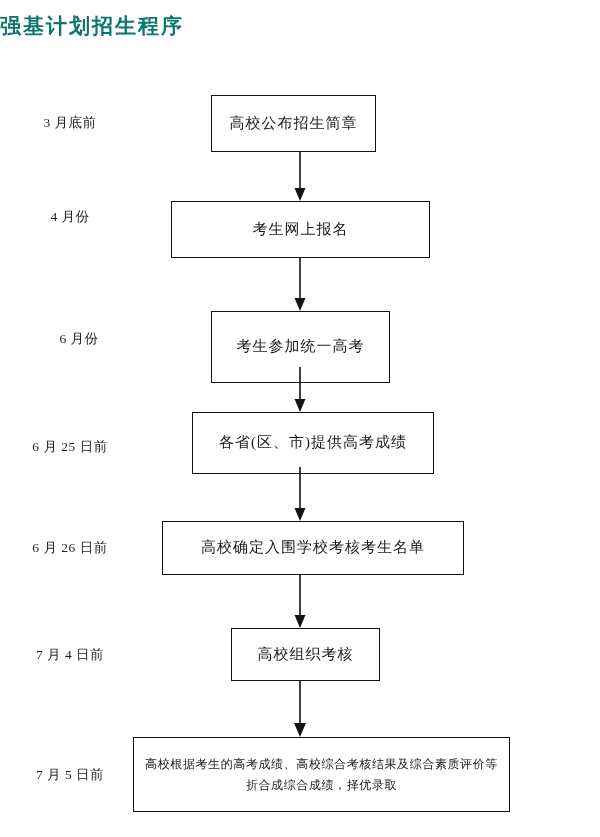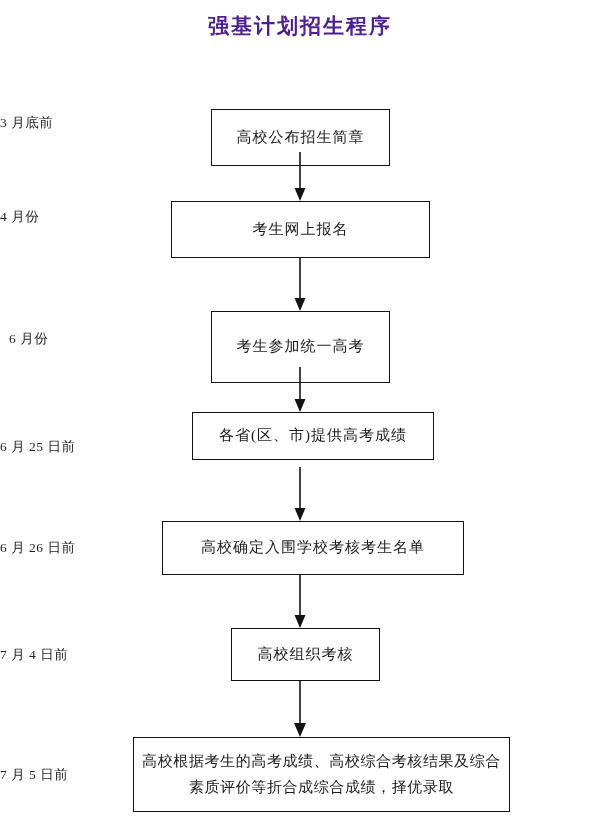--- a/index.html
+++ b/index.html
@@ -20,33 +20,33 @@
     position: relative;
     width: 600px;
     height: 837px;
   }
 
   .page-title {
     position: absolute;
     top: 12px;
     left: 0;
     width: 600px;
-    text-align: center;
+    text-align: left;
     font-family: "Liberation Sans", "DejaVu Sans", sans-serif;
     font-size: 21px;
     font-weight: bold;
     letter-spacing: 2px;
-    color: #4c1d95;
+    color: #0f766e;
   }
 
   .date-label {
     position: absolute;
     left: 0;
     width: 140px;
-    text-align: left;
+    text-align: center;
     font-size: 13.5px;
     color: #1f1f1f;
     letter-spacing: 0.5px;
     white-space: nowrap;
   }
 
   .flow-box {
     position: absolute;
     box-sizing: border-box;
     border: 1.6px solid #121212;
@@ -56,21 +56,21 @@
     justify-content: center;
     text-align: center;
     font-size: 15px;
     line-height: 1.55;
     color: #1a1a1a;
     letter-spacing: 1px;
     padding: 2px 8px;
   }
 
   .flow-box.multiline {
-    font-size: 15px;
+    font-size: 12px;
     letter-spacing: 0.6px;
     line-height: 1.7;
   }
 
   .connector {
     position: absolute;
     width: 24px;
     display: block;
   }
 
@@ -86,27 +86,27 @@
   <div class="page-title">强基计划招生程序</div>
 
   <div class="date-label" style="top:114px;">3 月底前</div>
   <div class="date-label" style="top:208px;">4 月份</div>
   <div class="date-label" style="top:330px;margin-left:9px;">6 月份</div>
   <div class="date-label" style="top:438px;">6 月 25 日前</div>
   <div class="date-label" style="top:539px;">6 月 26 日前</div>
   <div class="date-label" style="top:646px;">7 月 4 日前</div>
   <div class="date-label" style="top:766px;">7 月 5 日前</div>
 
-  <div class="flow-box" style="left:211px; top:109px; width:179px; height:57px;">高校公布招生简章</div>
+  <div class="flow-box" style="left:211px; top:95px; width:165px; height:57px;">高校公布招生简章</div>
 
   <div class="flow-box" style="left:171px; top:201px; width:259px; height:57px;">考生网上报名</div>
 
   <div class="flow-box" style="left:211px; top:311px; width:179px; height:72px;">考生参加统一高考</div>
 
-  <div class="flow-box" style="left:192px; top:412px; width:242px; height:48px;">各省(区、市)提供高考成绩</div>
+  <div class="flow-box" style="left:192px; top:412px; width:242px; height:62px;">各省(区、市)提供高考成绩</div>
 
   <div class="flow-box" style="left:162px; top:521px; width:302px; height:54px;">高校确定入围学校考核考生名单</div>
 
   <div class="flow-box" style="left:231px; top:628px; width:149px; height:53px;">高校组织考核</div>
 
   <div class="flow-box multiline" style="left:133px; top:737px; width:377px; height:75px;">高校根据考生的高考成绩、高校综合考核结果及综合素质评价等折合成综合成绩，择优录取</div>
 
   <div class="connector" style="left:288px; top:152px; height:49px;">
     <svg width="24" height="49" viewBox="0 0 24 49">
       <line x1="12" y1="0" x2="12" y2="38" stroke="#141414" stroke-width="1.6"></line>

